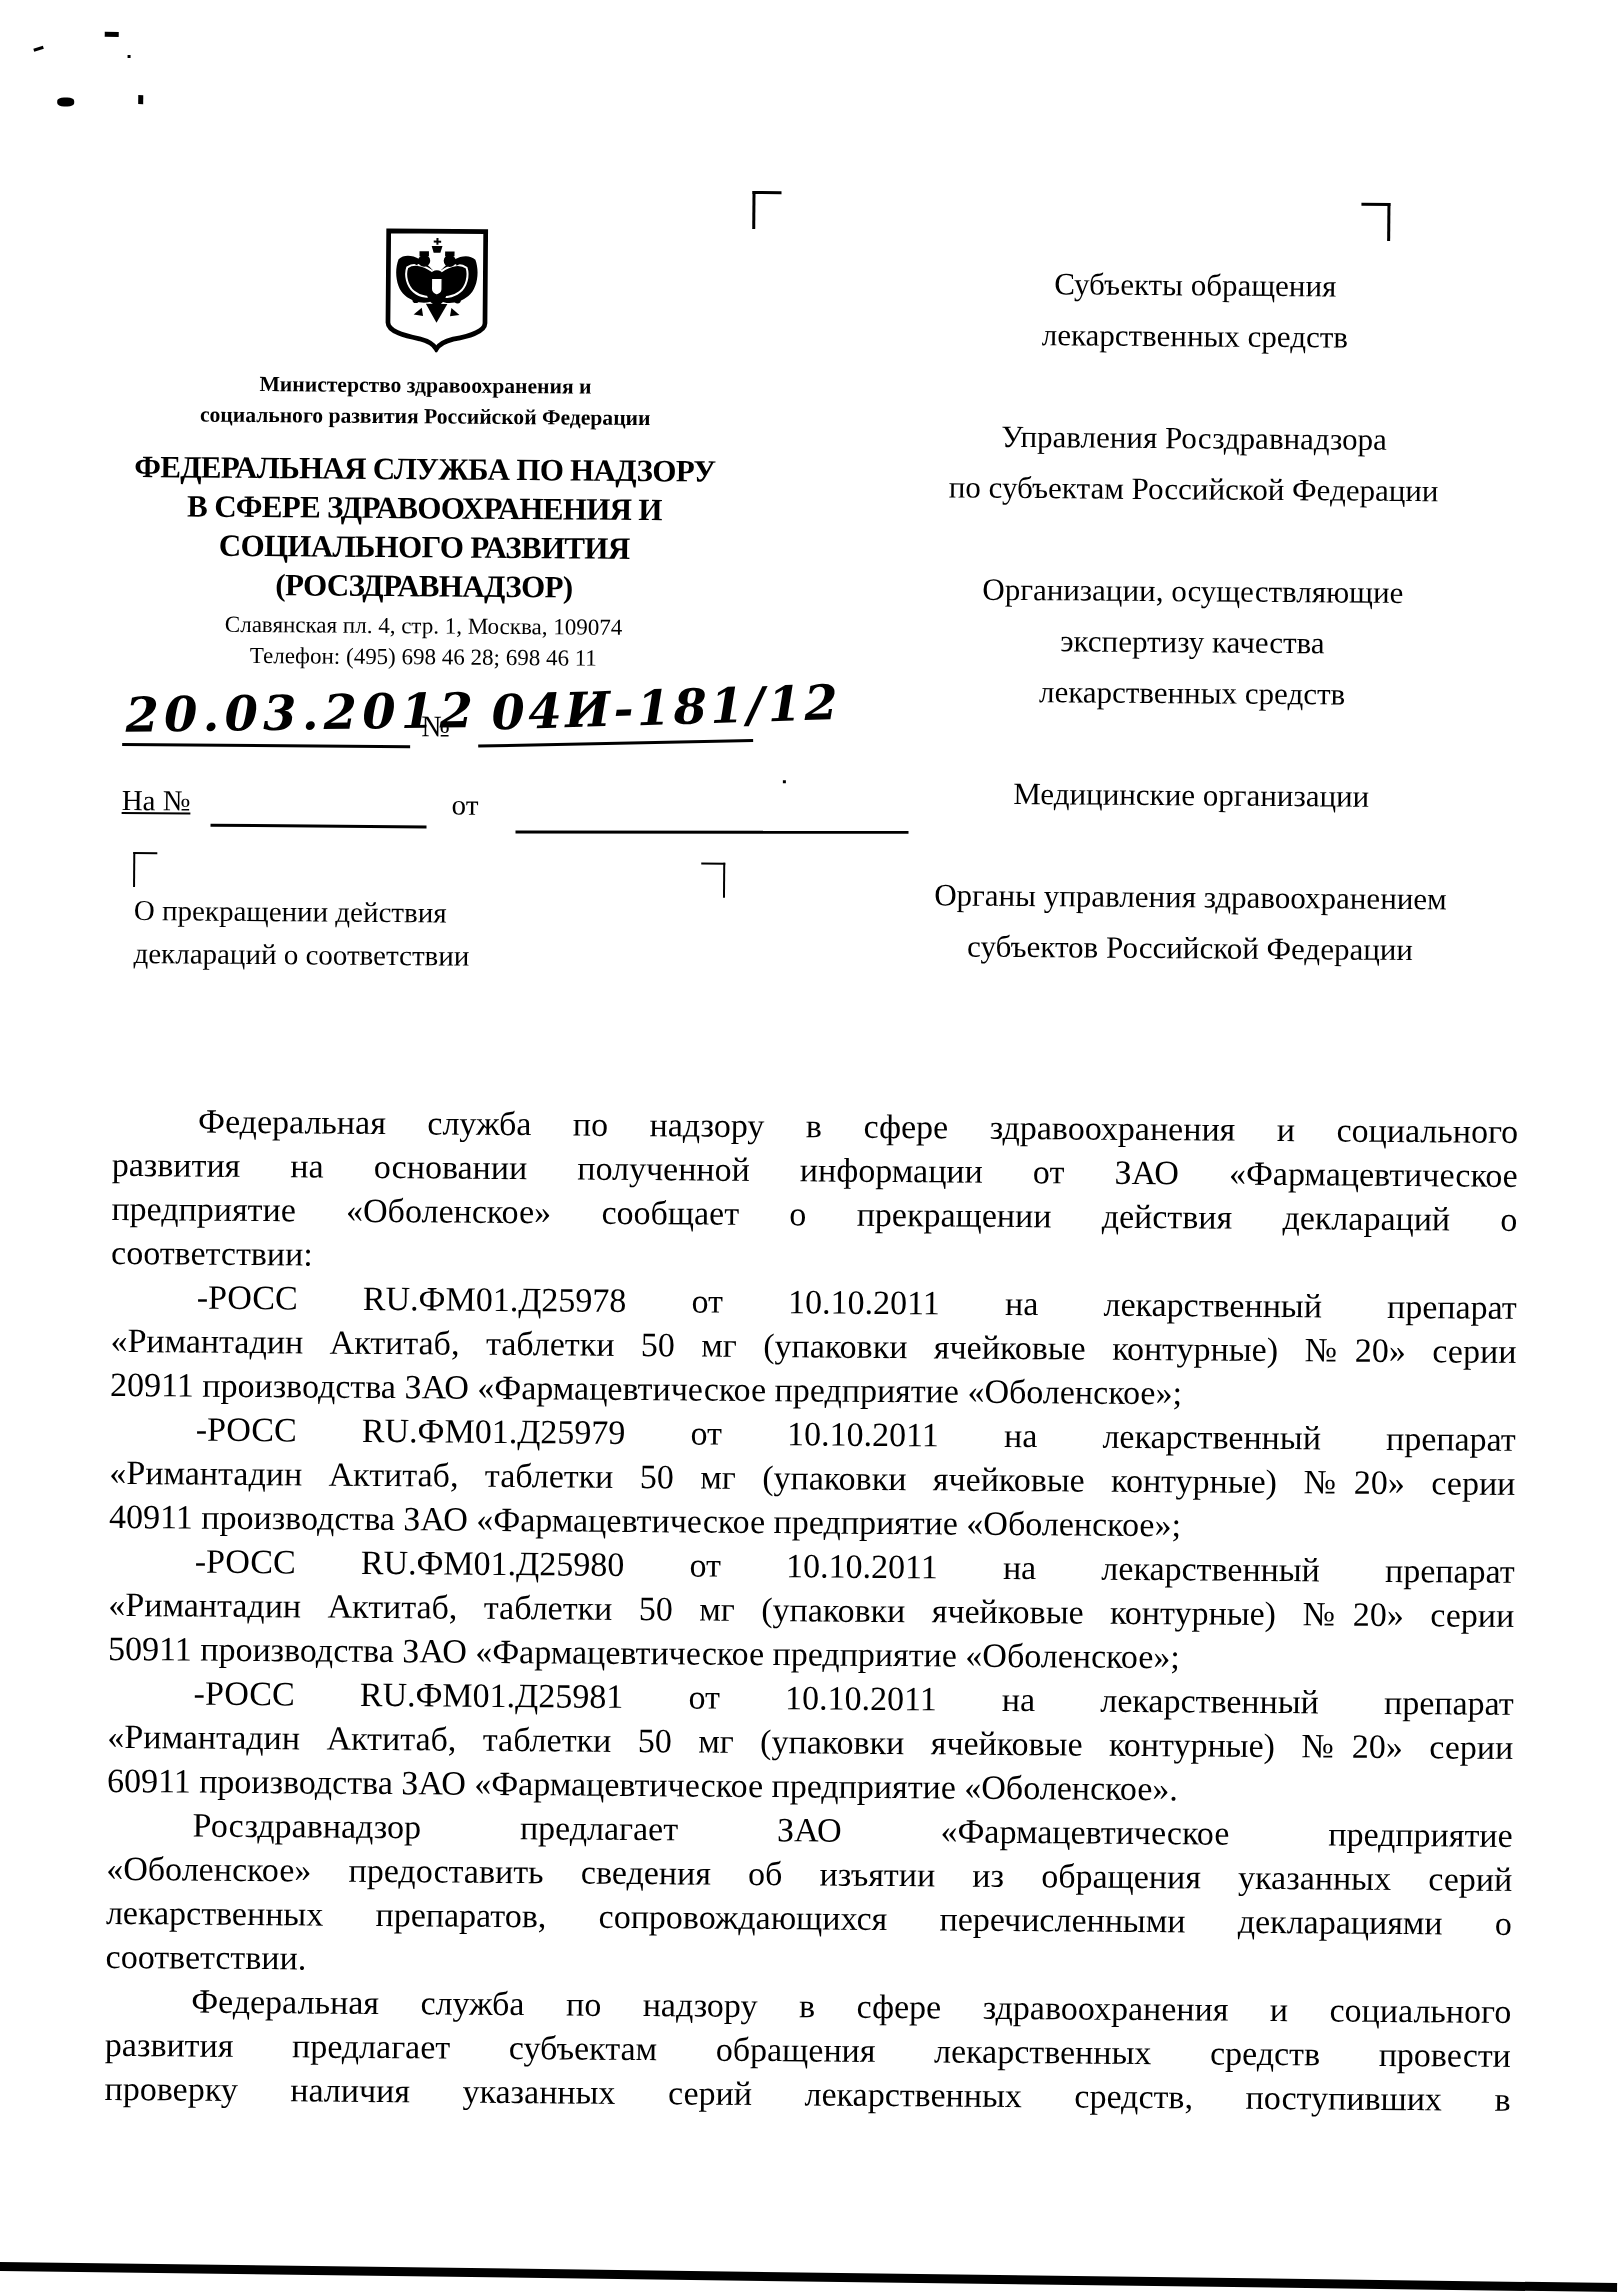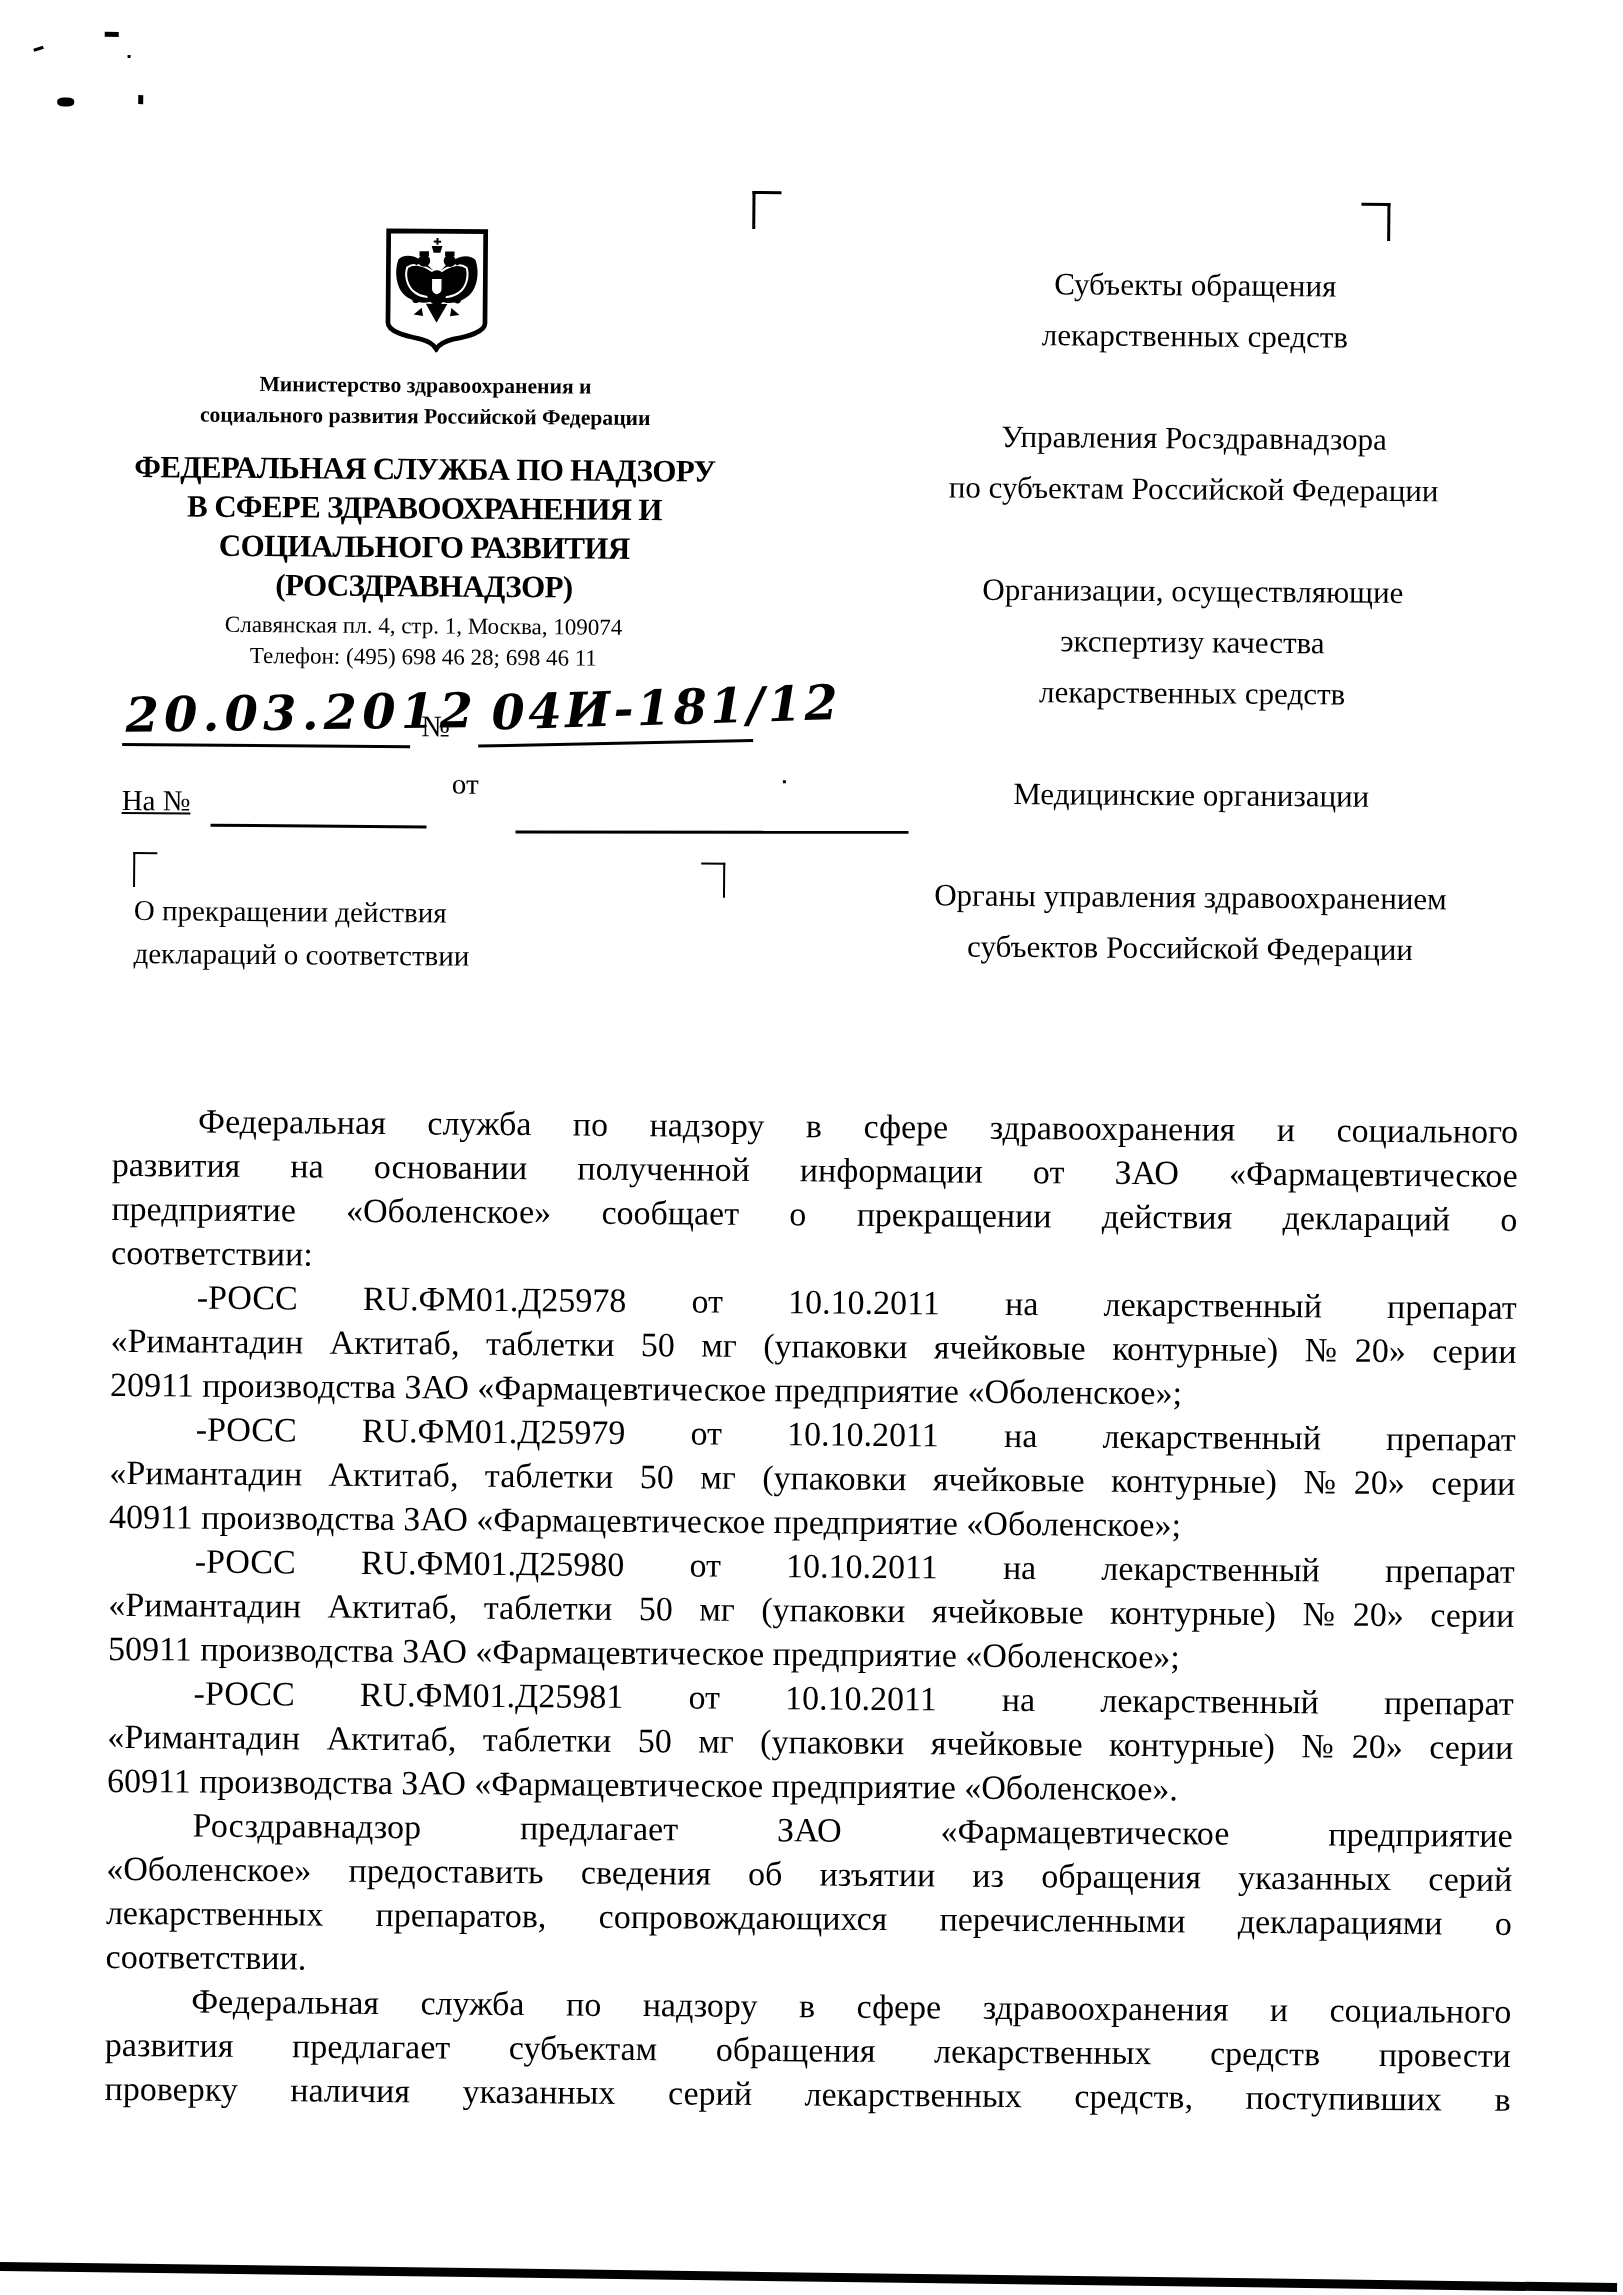--- a/index.html
+++ b/index.html
@@ -21,21 +21,21 @@
     font-size:23px; line-height:31px;}
   
   .hw{font-family:"DejaVu Serif", serif; font-style:italic; font-weight:bold;}
   .hw-date{left:131px; top:682px; font-size:48px; letter-spacing:5.2px; transform:rotate(-1.2deg);}
   .no-sign{left:427px; top:706px; font-size:30px;}
   .hw-num{left:497px; top:674px; font-size:48px; letter-spacing:3.3px; transform:rotate(-2.2deg);}
   .uline{background:#000; height:3.3px;}
   .ul-date{left:128px; top:742px; width:288px;}
   .ul-num{left:484px; top:737px; width:275px; transform:rotate(-1.6deg);}
   .na-no{left:128px; top:783px; font-size:29px;text-decoration:underline;}
-  .ot{left:458px; top:764px; font-size:29px;}
+  .ot{left:458px; top:785px; font-size:29px;}
   .ul-nano{left:217px; top:822px; width:216px; height:2.6px;}
   .ul-ot{left:522px; top:825px; width:393px; height:2.6px; transform:rotate(-0.4deg);}
   
   .crn{width:26px; height:35px;}
   .crn-tl{border-top:3.3px solid #000; border-left:3.3px solid #000;}
   .crn-tr{border-top:3.3px solid #000; border-right:3.3px solid #000;}
   .b-top-l{left:754px; top:185px;}
   .b-top-r{left:1363px; top:192px;}
   .b-sub-l{left:140px; top:851px; width:22px; height:33px; border-width:2.6px;}
   .b-sub-r{left:708px; top:857px; width:22px; height:33px; border-width:2.6px;}

